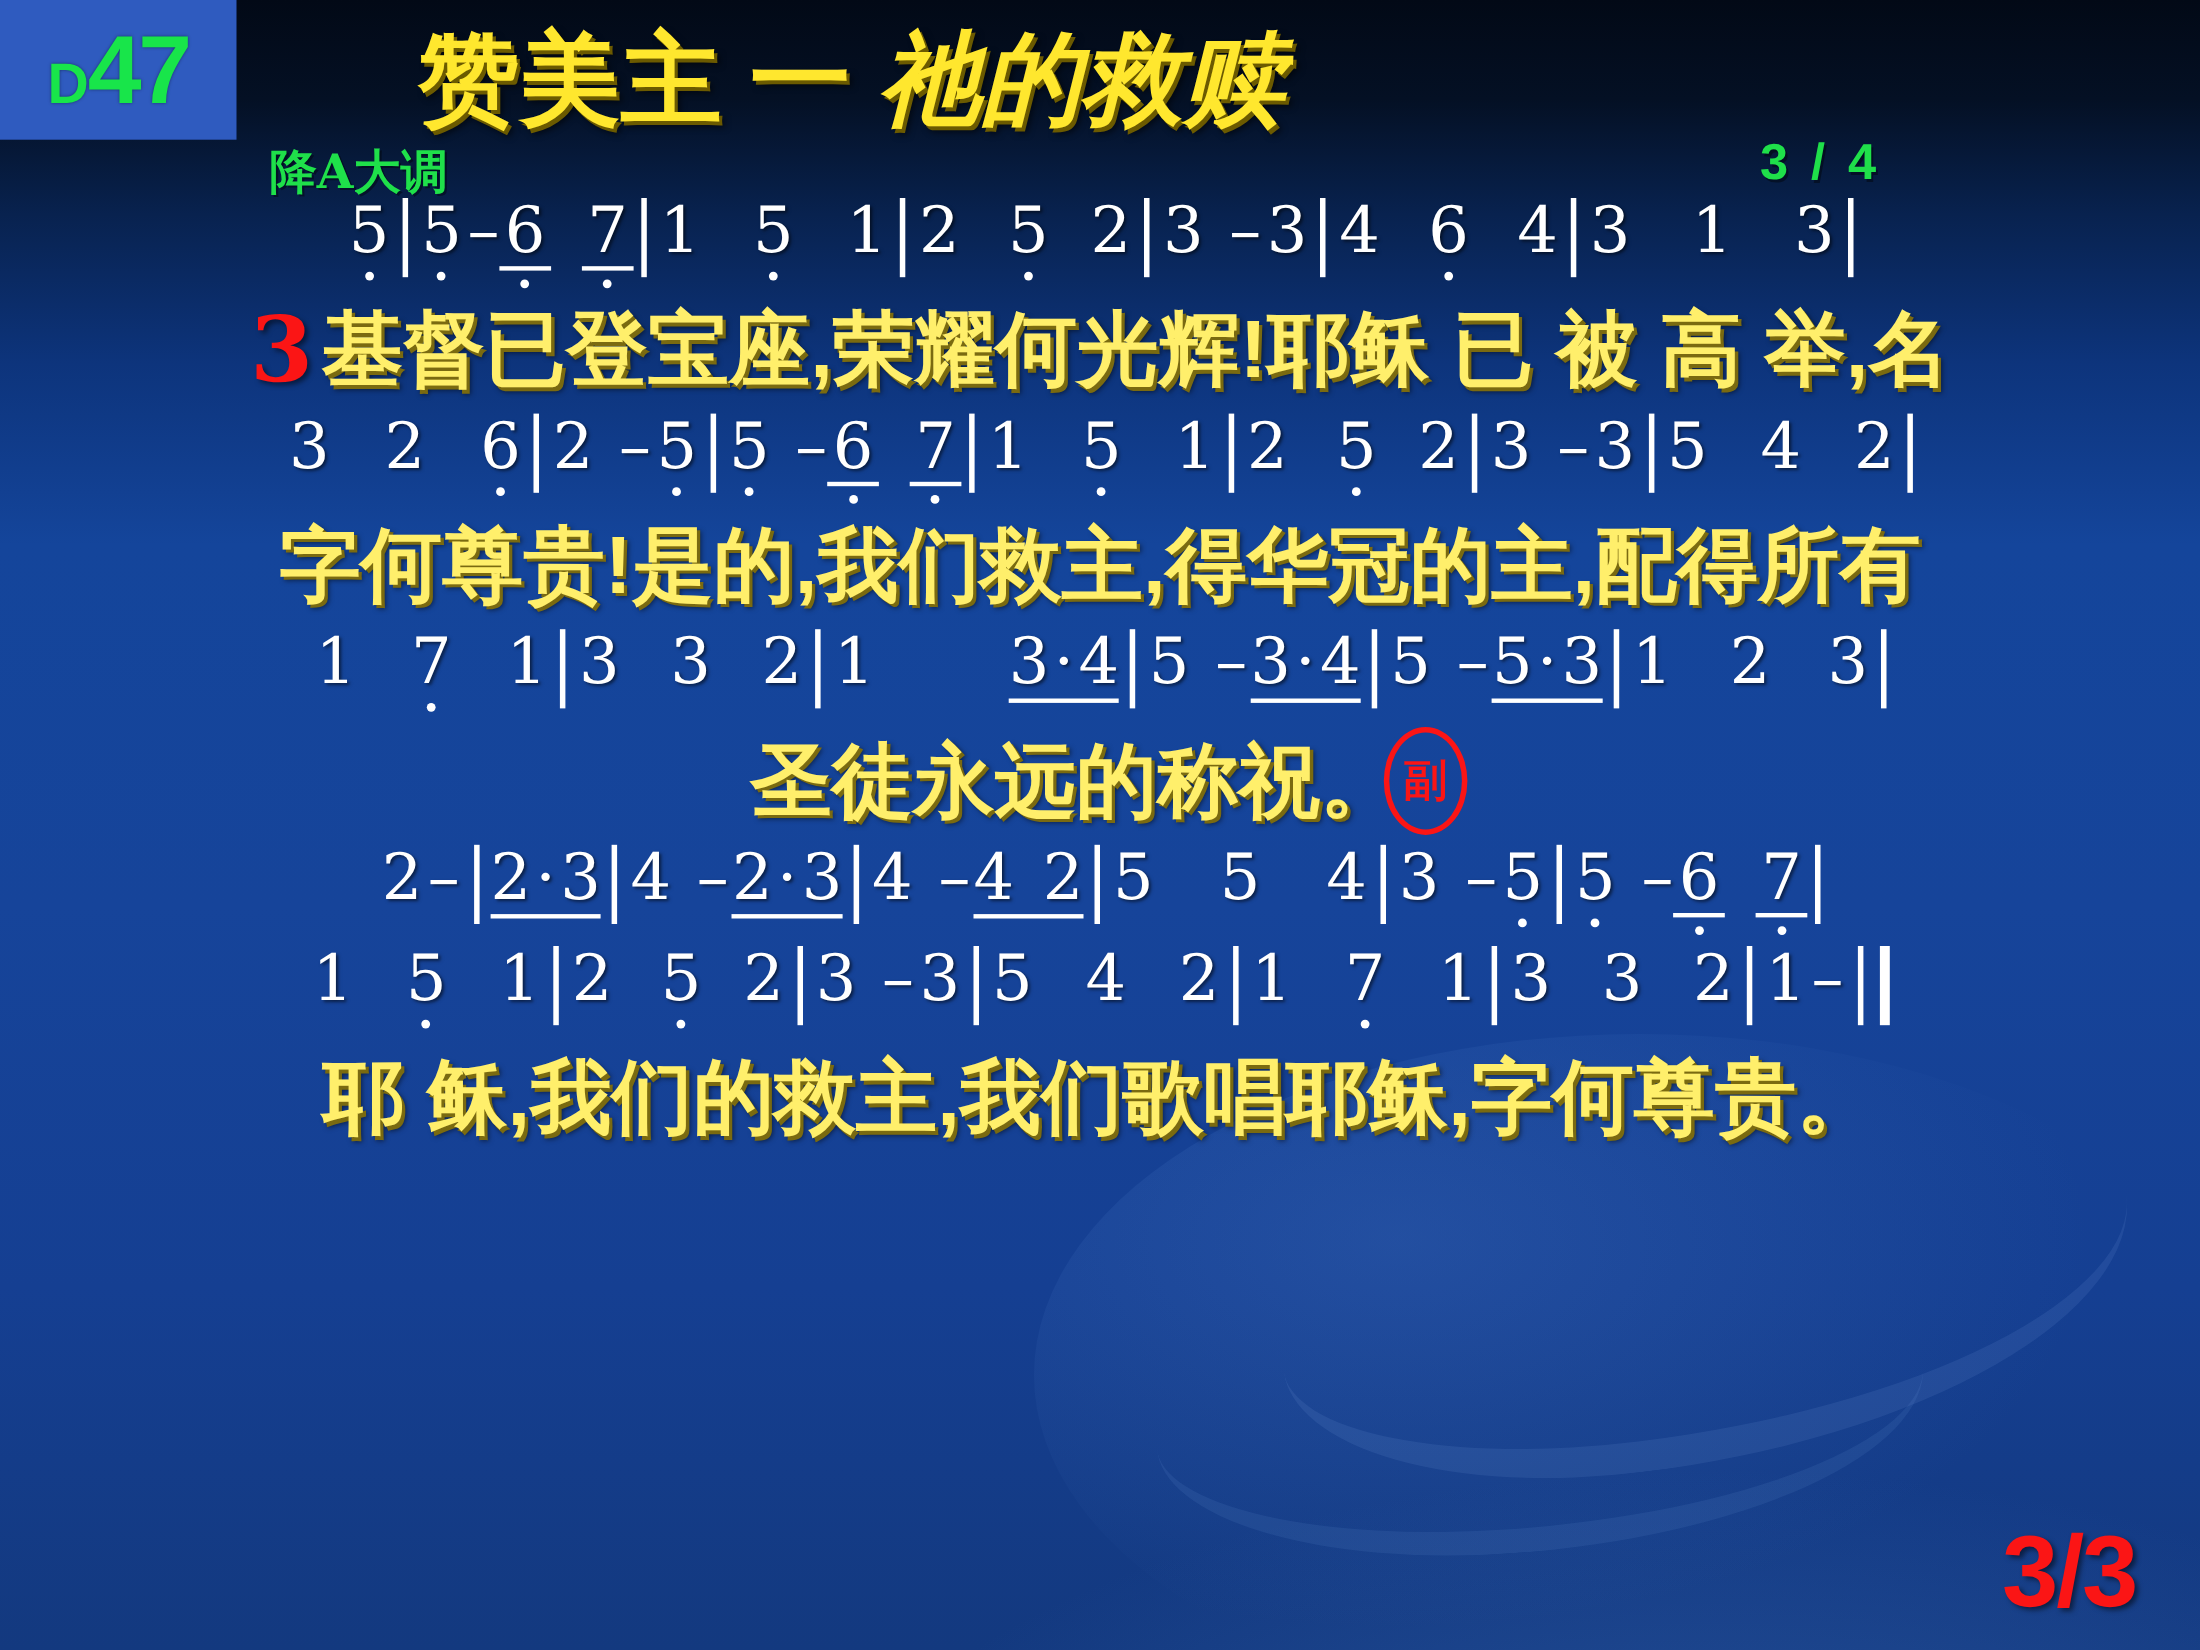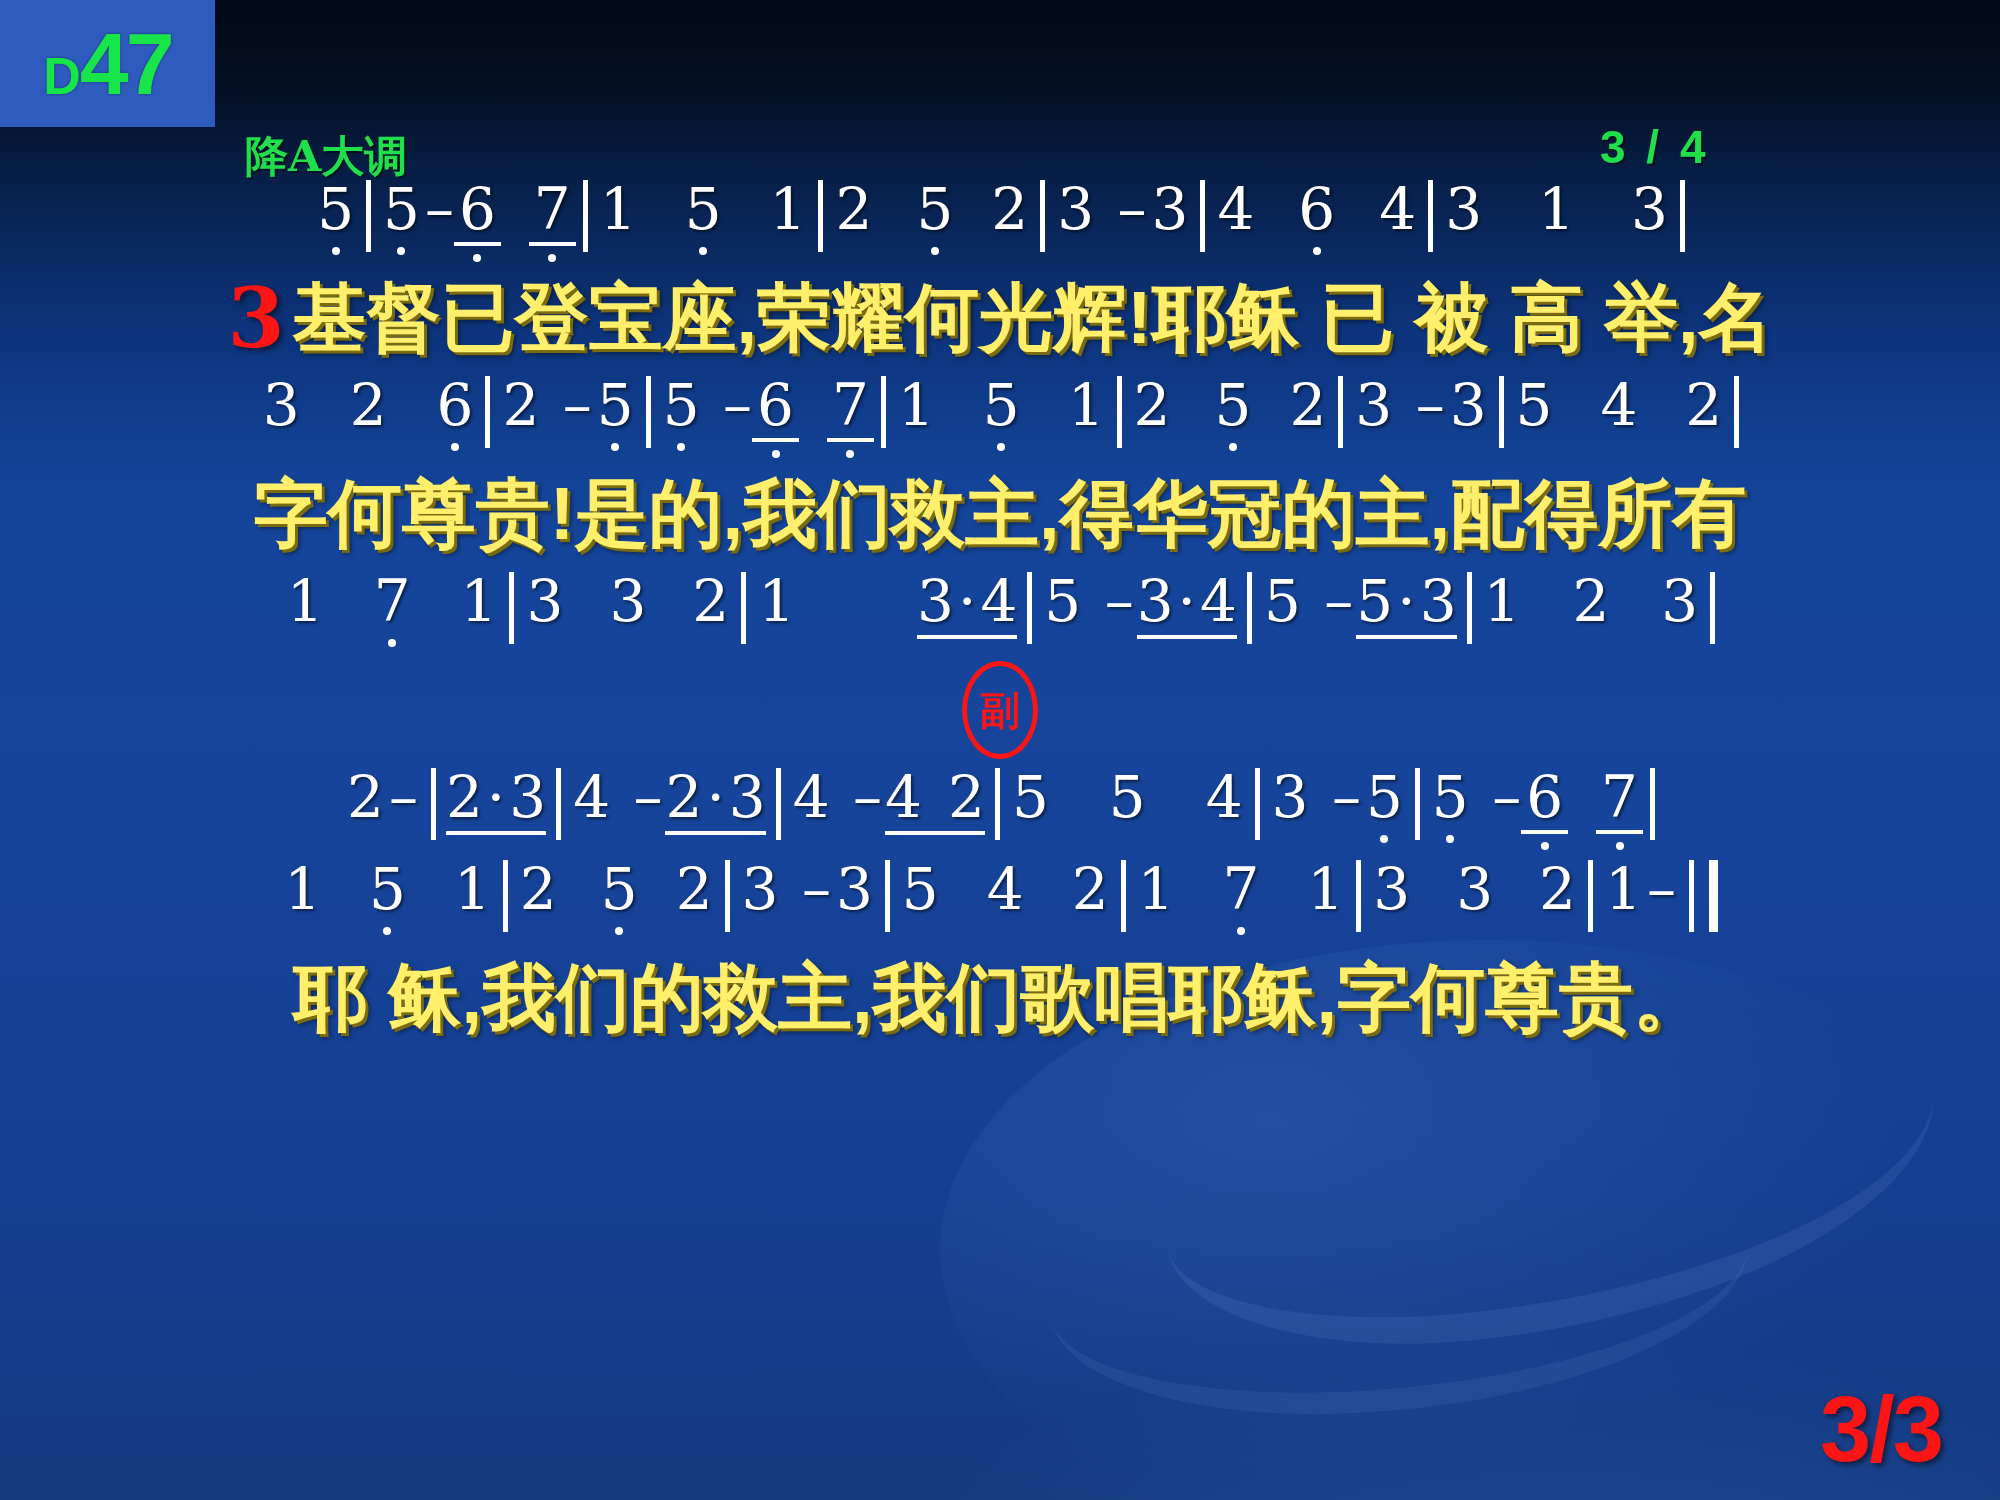--- a/index.html
+++ b/index.html
@@ -132,20 +132,24 @@
   <div class="swoosh2"></div>
   <div class="swoosh3"></div>
 
   <div id="hymn-badge">
     <div class="bd">
       <span class="pre">D</span>
       <span class="num">47</span>
     </div>
   </div>
 
+  <div id="title">
+    <span class="t1">赞美主 一</span>
+    <span class="t2">祂的救赎</span>
+  </div>
 
   <div id="key-signature">降A大调</div>
   <div id="time-signature">3 / 4</div>
   <div id="page-number">3/3</div>
 
   <div id="staves">
 
     <div class="system">
       <div class="notation">
         <span class="n">5<i class="dotlow"></i></span>
@@ -264,20 +268,21 @@
         <span class="pair">5<span style="padding:0 4px">·</span>3</span>
         <span class="bar"></span>
         <span class="n">1</span>
           <span class="sp" style="width:48px"></span>
         <span class="n">2</span>
           <span class="sp" style="width:48px"></span>
         <span class="n">3</span>
         <span class="bar end"></span>
       </div>
       <div class="lyrics">
+        <span>圣徒永远的称祝。</span>
           <span class="chorus-mark"><i class="ring"></i><span class="ch">副</span></span>
       </div>
     </div>
 
     <div class="system">
       <div class="notation">
         <span class="n">2</span>
           <span class="dash">–</span>
         <span class="bar"></span>
         <span class="pair">2<span style="padding:0 4px">·</span>3</span>

